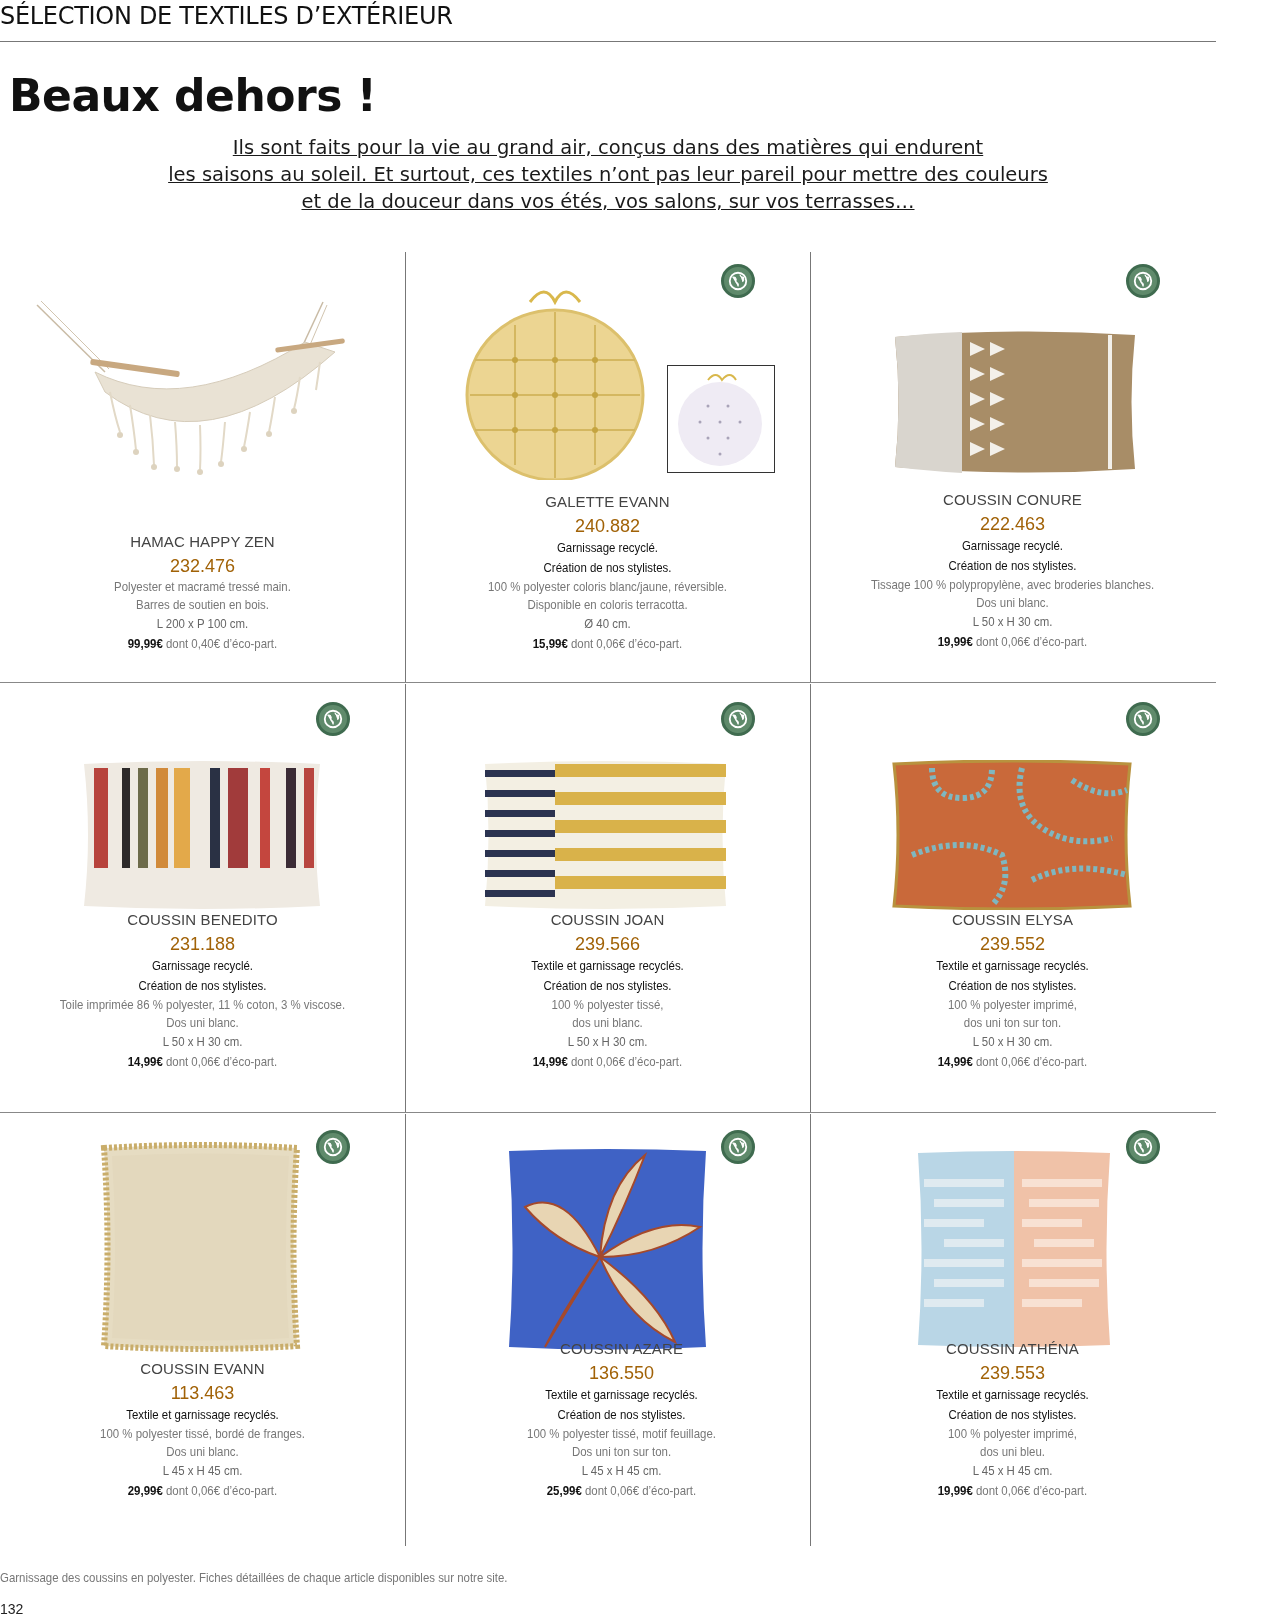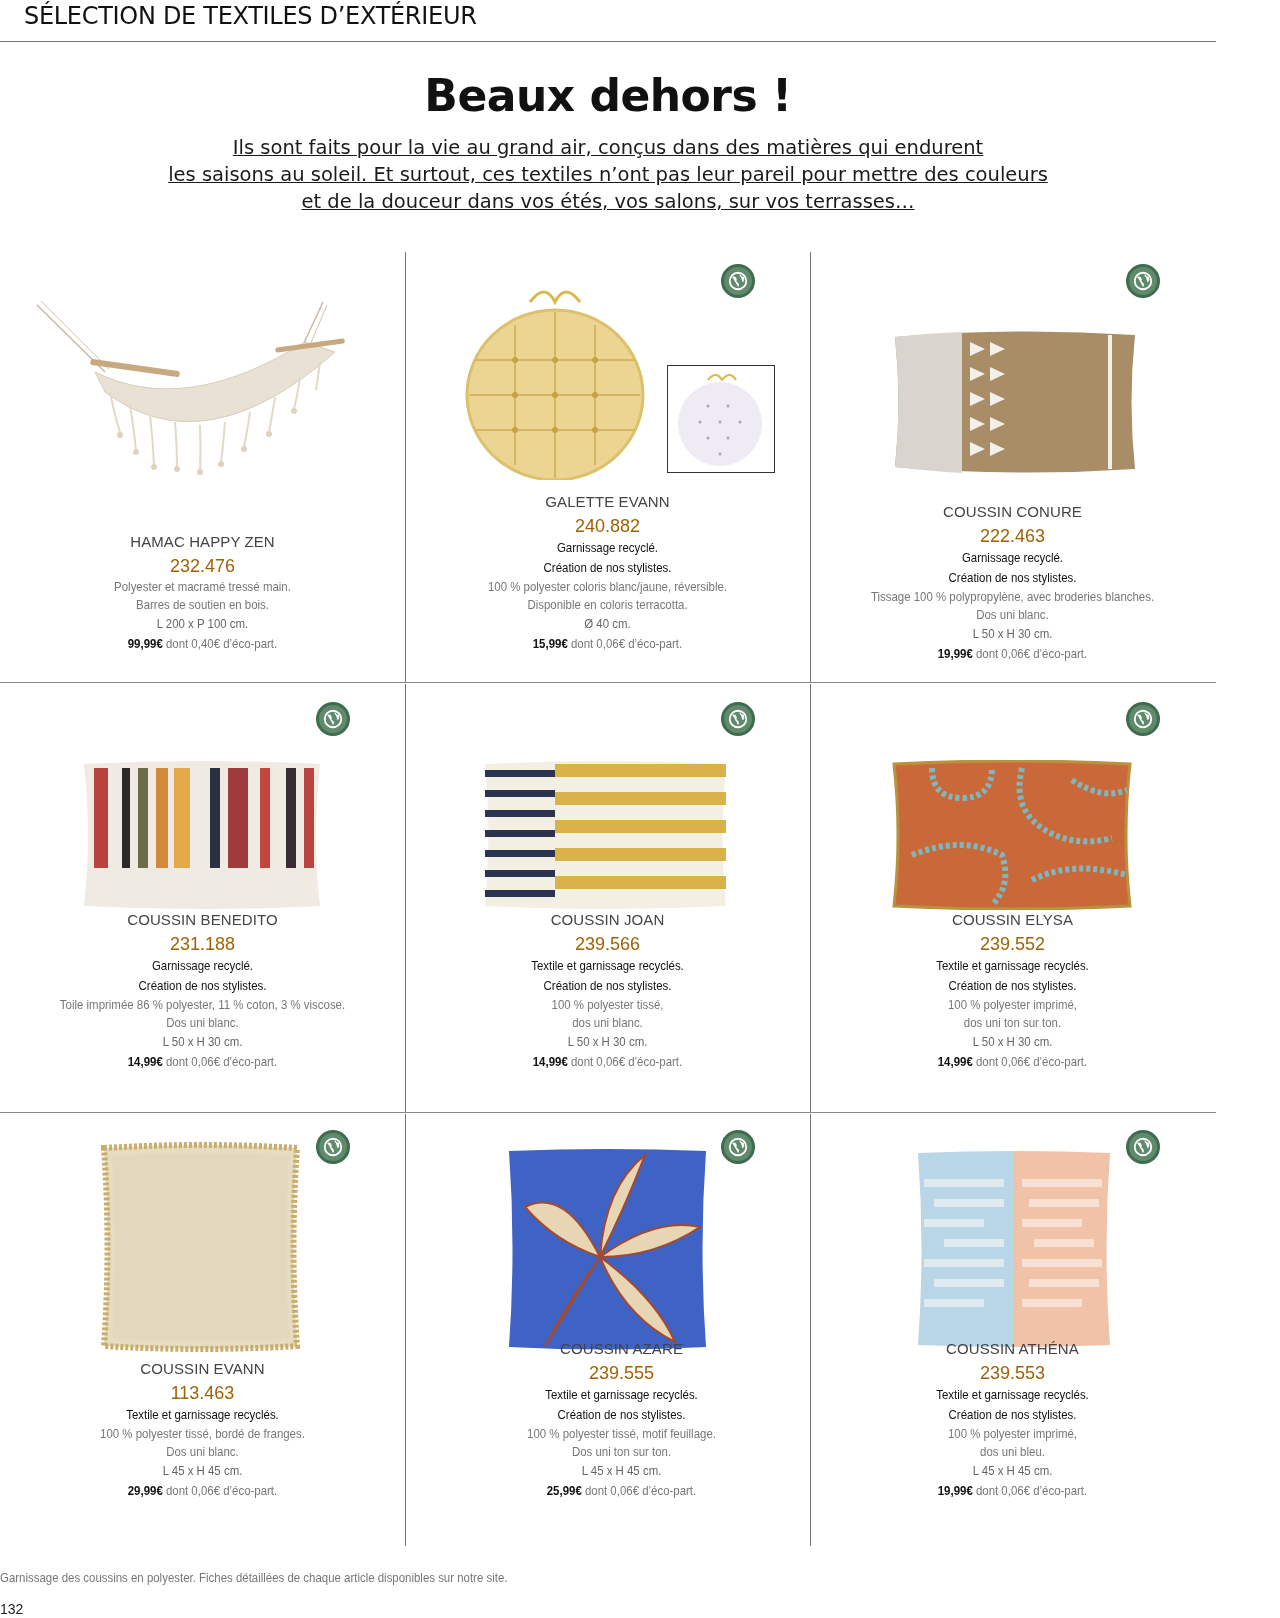--- a/index.html
+++ b/index.html
@@ -2,28 +2,29 @@
 <html><head>
 <meta charset="utf-8">
 <style>
   * { box-sizing: border-box; margin: 0; padding: 0; }
   html, body { width: 1280px; height: 1618px; background: #ffffff; overflow: hidden; }
   body { position: relative; font-family: "Liberation Sans", sans-serif; color: #222; }
 
   .section-title {
     position: absolute; left: 0; top: 2px;
     font-family: "DejaVu Sans", sans-serif; font-size: 24px; letter-spacing: -0.3px;
-    color: #111; font-weight: 400; margin-left: 24px;
+    color: #111; font-weight: 400;
   }
   .title-rule { position: absolute; left: 0; top: 41px; width: 1216px; height: 1px; background: #777; }
 
   .headline {
-    position: absolute; left: 0; width: 1216px; top: 70px; text-align: center;
+    position: absolute; left: 0; width: 1216px; top: 70px; 
     font-family: "DejaVu Sans", sans-serif; font-weight: 700; font-size: 44px; color: #111;
     letter-spacing: -0.5px;
+    padding-left: 9px;
   }
   .intro {
     position: absolute; left: 100px; width: 1016px; top: 134px; text-align: center;
     font-family: "DejaVu Sans", sans-serif; font-size: 19.5px; line-height: 27px; color: #1a1a1a; text-decoration: underline;
   }
   .intro div { white-space: nowrap; }
 
   .grid { position: absolute; left: 0; top: 252px; width: 1216px; }
   .row { position: absolute; left: 0; width: 1216px; }
   .row.r1 { top: 0; height: 430px; }
@@ -211,21 +212,21 @@
             <polygon points="80,65 95,72 80,79"></polygon>
               <polygon points="100,65 115,72 100,79"></polygon>
             <polygon points="80,90 95,97 80,104"></polygon>
               <polygon points="100,90 115,97 100,104"></polygon>
             <polygon points="80,115 95,122 80,129"></polygon>
               <polygon points="100,115 115,122 100,129"></polygon>
           </g>
           <rect x="218" y="8" width="4" height="134" fill="#f3f0ea"></rect>
         </svg>
       </div>
-      <div class="info" style="top:248px;">
+      <div class="info" style="top:236px;">
         <div class="p-name">COUSSIN CONURE</div>
         <div class="p-ref">222.463</div>
         <div class="p-bold">Garnissage recyclé.</div>
         <div class="p-bold">Création de nos stylistes.</div>
         <div class="p-desc">Tissage 100 % polypropylène, avec broderies blanches.</div>
         <div class="p-desc">Dos uni blanc.</div>
         <div class="p-dim">L 50 x H 30 cm.</div>
         <div class="p-price"><b>19,99€</b><span> dont 0,06€ d’éco-part.</span></div>
       </div>
     </div>
@@ -379,21 +380,21 @@
             <path d="M20 60 Q60 40 95 110 Q50 95 20 60 Z"></path>
             <path d="M95 110 Q100 40 140 8 Q120 60 95 110 Z"></path>
             <path d="M95 110 Q150 70 195 80 Q150 110 95 110 Z"></path>
             <path d="M95 110 Q150 150 170 195 Q120 170 95 110 Z"></path>
             <path d="M95 110 Q60 160 40 200 Q70 150 95 110 Z"></path>
           </g>
         </svg>
       </div>
       <div class="info" style="top:225px;padding-left:28px;">
         <div class="p-name">COUSSIN AZARE</div>
-        <div class="p-ref">239.555</div>
+        <div class="p-ref">136.550</div>
         <div class="p-bold">Textile et garnissage recyclés.</div>
         <div class="p-bold">Création de nos stylistes.</div>
         <div class="p-desc">100 % polyester tissé, motif feuillage.</div>
         <div class="p-desc">Dos uni ton sur ton.</div>
         <div class="p-dim">L 45 x H 45 cm.</div>
         <div class="p-price"><b>25,99€</b><span> dont 0,06€ d’éco-part.</span></div>
       </div>
     </div>
 
     <div class="cell c3">

